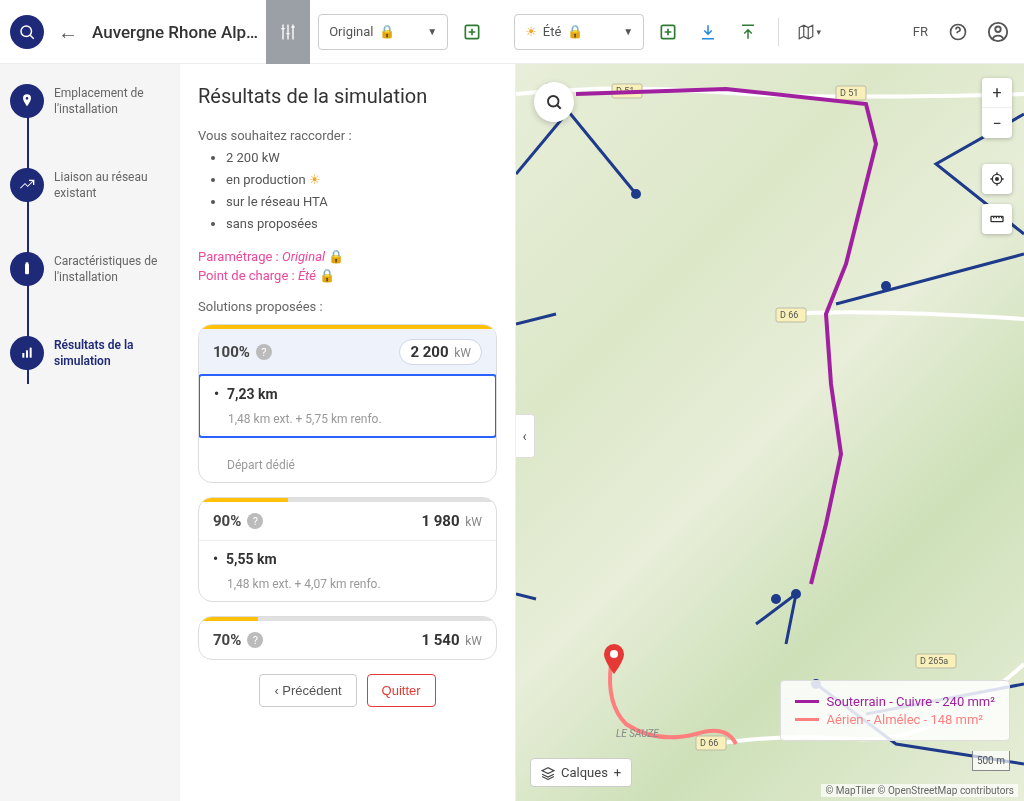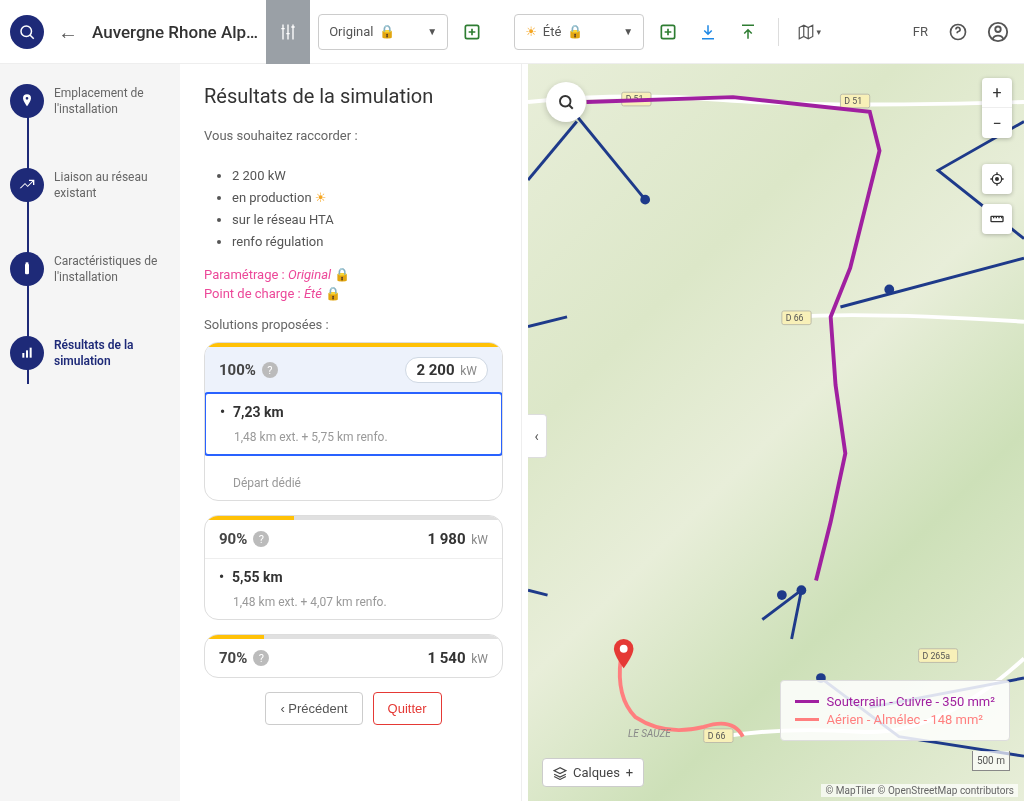--- a/index.html
+++ b/index.html
@@ -14,35 +14,35 @@
   .square-btn { width: 44px; height: 44px; display: flex; align-items: center; justify-content: center; cursor: pointer; color: #666; border-radius: 4px; }
   .square-btn.dark { background: #9aa0a6; color: #fff; border-radius: 0; height: 64px; }
   .dropdown { border: 1px solid #ccc; border-radius: 4px; height: 36px; display: flex; align-items: center; padding: 0 10px; gap: 6px; cursor: pointer; min-width: 130px; color: #555; }
   .dropdown .spacer { flex: 1; }
   .dropdown .caret { font-size: 10px; }
   .icon-btn { width: 32px; height: 32px; display: flex; align-items: center; justify-content: center; cursor: pointer; color: #555; border-radius: 4px; }
   .green { color: #2e7d32; }
   .vdiv { width: 1px; height: 28px; background: #ddd; margin: 0 6px; }
   
   
-  .main { display: flex; height: calc(801px - 64px); gap: 6px; }
+  .main { display: flex; height: calc(801px - 64px); }
   
   
   .stepper { width: 180px; background: #f5f5f5; padding: 20px 10px; position: relative; }
   .stepper-line { position: absolute; left: 27px; top: 40px; bottom: 60px; width: 2px; background: #1e2a78; z-index: 0; height: 280px; }
   .step { display: flex; align-items: flex-start; gap: 10px; margin-bottom: 50px; position: relative; z-index: 1; cursor: pointer; }
   .step-icon { width: 34px; height: 34px; border-radius: 50%; background: #1e2a78; display: flex; align-items: center; justify-content: center; flex-shrink: 0; color: #fff; }
   .step-icon svg { width: 16px; height: 16px; }
   .step-label { font-size: 12px; color: #666; line-height: 1.3; padding-top: 2px; }
   .step.active .step-label { color: #1e2a78; font-weight: 600; }
   
   
   .panel { width: 336px; padding: 20px 18px; overflow-y: auto; border-right: 1px solid #eee; }
   .panel h1 { font-size: 20px; font-weight: 400; color: #333; margin-bottom: 20px; }
-  .intro { color: #666; font-size: 13px; margin-bottom: 22px; }
+  .intro { color: #666; font-size: 13px; margin-bottom: 4px; }
   .bullets { list-style: disc; padding-left: 28px; color: #555; font-size: 13px; line-height: 1.7; margin-bottom: 14px; }
   .bullets .sun { color: #f5a623; }
   .param-line { font-size: 13px; color: #ec4899; margin-bottom: 4px; }
   .param-line .ital { font-style: italic; }
   .section-label { font-size: 13px; color: #666; margin: 16px 0 10px; }
   
   
   .card { border: 1px solid #ddd; border-radius: 14px; margin-bottom: 14px; overflow: hidden; }
   .card-top-bar { height: 4px; display: flex; }
   .bar-yellow { background: #ffc107; }
@@ -220,21 +220,21 @@
     </div>
   </div>
 
   <div class="panel">
     <h1>Résultats de la simulation</h1>
     <p class="intro">Vous souhaitez raccorder :</p>
     <ul class="bullets">
       <li>2 200 kW</li>
       <li><span>en production</span> <span class="sun">☀</span></li>
       <li>sur le réseau HTA</li>
-      <li>renfo régulation</li>
+      <li>sans proposées</li>
     </ul>
     <p class="param-line"><span>Paramétrage :</span> <span class="ital">Original</span> 🔒</p>
     <p class="param-line"><span>Point de charge :</span> <span class="ital">Été</span> 🔒</p>
     <p class="section-label">Solutions proposées :</p>
 
     <div class="card selected">
       <div class="card-top-bar">
           <div class="bar-yellow" style="width:100%"></div>
         </div>
       <div class="card-header">
@@ -369,21 +369,21 @@
             <path d="M7 8v3M11 8v3M15 8v3M19 8v3"></path>
           </svg>
       </div>
     </div>
 
     <div class="place-label" style="left:100px;bottom:62px">LE SAUZE</div>
 
     <div class="legend">
       <div class="legend-row purple">
         <span class="legend-swatch" style="background:#a020a0"></span>
-        <span>Souterrain - Cuivre - 350 mm²</span>
+        <span>Souterrain - Cuivre - 240 mm²</span>
       </div>
       <div class="legend-row coral">
         <span class="legend-swatch" style="background:#ff7f7f"></span>
         <span>Aérien - Almélec - 148 mm²</span>
       </div>
     </div>
 
     <div class="layers-btn">
       <svg width="14" height="14" viewBox="0 0 24 24" fill="none" stroke="#444" stroke-width="2">
           <path d="M12 3 2 8l10 5 10-5-10-5zM2 14l10 5 10-5M2 18l10 5 10-5"></path>

